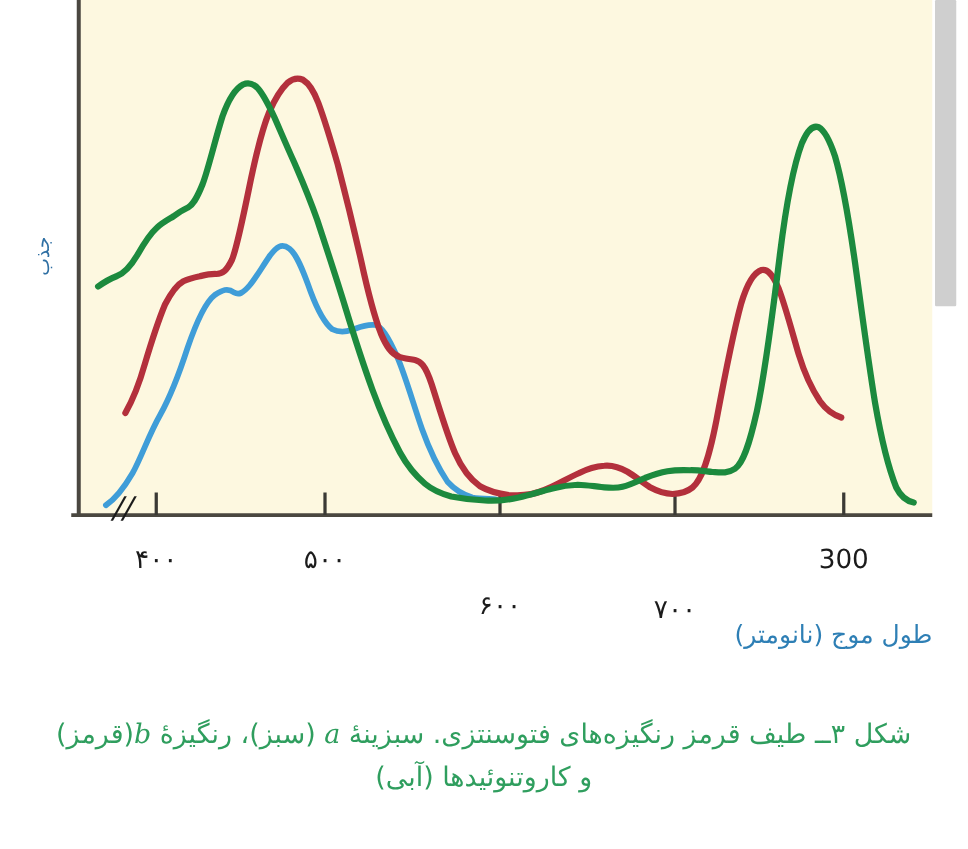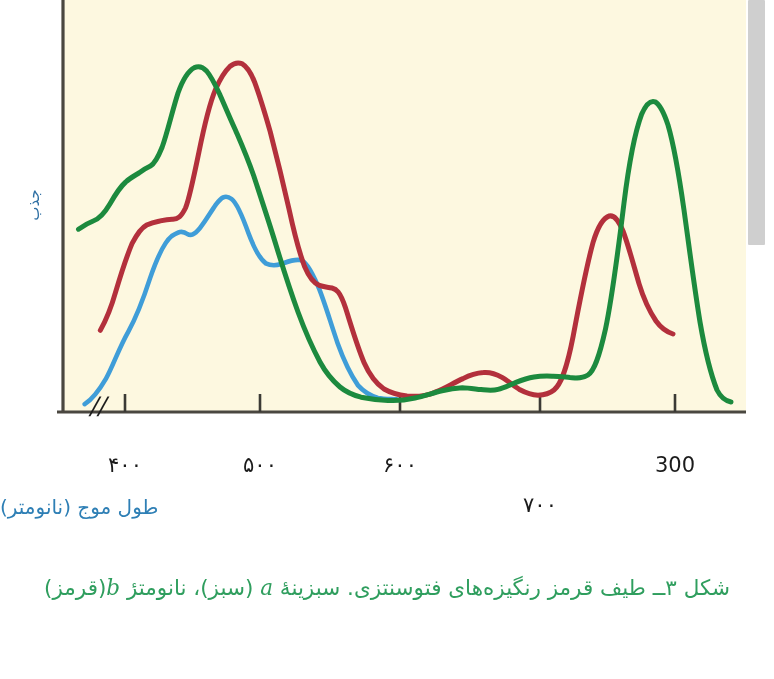--- a/index.html
+++ b/index.html
@@ -63,21 +63,21 @@
     transform: rotate(-90deg);
     transform-origin: center center;
     direction: rtl;
     white-space: nowrap;
     letter-spacing: 0px;
   }
 
   
   .x-tick-label {
     position: absolute;
-    top: 453px;
+    top: 435px;
     color: #1b1b1b;
     font-size: 21px;
     font-family: "DejaVu Sans", "Liberation Sans", sans-serif;
     transform: translateX(-50%);
     white-space: nowrap;
     direction: rtl;
   }
 
   
   #axis-break {
@@ -89,21 +89,21 @@
     line-height: 1;
     transform: skewX(-14deg);
     white-space: nowrap;
   }
 
   
   #x-axis-title {
     position: absolute;
     left: 0; top: 495px;
     width: 746px;
-    text-align: left;
+    text-align: right;
     color: #2e7fb5;
     font-size: 20px;
     direction: rtl;
     font-family: "DejaVu Sans", "Liberation Sans", sans-serif;
   }
 
   
   #caption {
     position: absolute;
     left: 28px; top: 570px;
@@ -242,28 +242,29 @@
                    C 656 246 661 285 667.0 322.0
                    C 672 351 678 375 684.0 390.0
                    C 688 398 693 401 698.0 402.0"></path>
         </g>
       </svg>
 
       <div id="axis-break">//</div>
 
       <div class="x-tick-label" style="left:92px;">۴۰۰</div>
       <div class="x-tick-label" style="left:227px;">۵۰۰</div>
-      <div class="x-tick-label" style="left:367px;">۶۰۰</div>
+      <div class="x-tick-label" style="left:367px;margin-top:37px;">۶۰۰</div>
       <div class="x-tick-label" style="left:507px;margin-top:40px;">۷۰۰</div>
       <div class="x-tick-label" style="left:642px;">300</div>
     </div>
 
     <div id="x-axis-title">طول موج (نانومتر)</div>
   </div>
 
   <div id="caption">
-    <span class="line"><span>شکل ۳ــ طیف قرمز رنگیزه‌های فتوسنتزی. سبزینهٔ </span><span class="latin">a</span><span> (سبز)، نانومترٔ </span><span class="latin">b</span><span>(قرمز)</span></span>
+    <span class="line"><span>شکل ۳ــ طیف قرمز رنگیزه‌های فتوسنتزی. سبزینهٔ </span><span class="latin">a</span><span> (سبز)، رنگیزهٔ </span><span class="latin">b</span><span>(قرمز)</span></span>
+    <span class="line">و کاروتنوئیدها (آبی)</span>
   </div>
 
   <div id="scrollbar-track"></div>
   <div id="scrollbar-thumb"></div>
 
 </div>
 
 </body></html>

